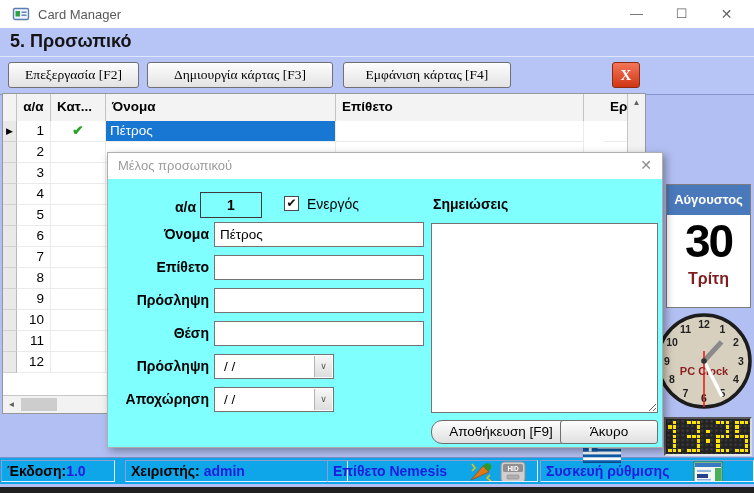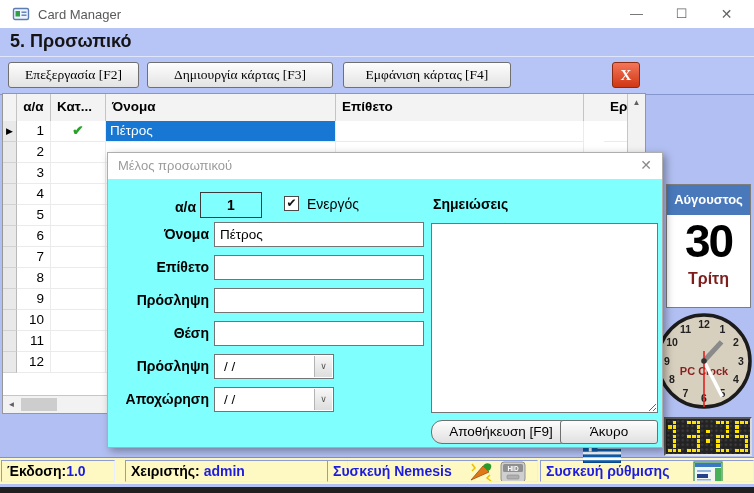--- a/index.html
+++ b/index.html
@@ -76,21 +76,21 @@
   .fcombo{position:absolute;left:106px;width:120px;height:25px;box-sizing:border-box;border:1px solid #747474;background:#fff;
           font-size:13.5px;line-height:23px;padding-left:9px;color:#000;}
   .fcombo .cbtn{position:absolute;right:1px;top:1px;bottom:1px;width:17px;background:linear-gradient(#f7f7f7,#dddddd);
           border-left:1px solid #b4b4b4;text-align:center;font-size:9px;line-height:21px;color:#555;}
   .noteslabel{position:absolute;left:325px;top:17px;font-weight:bold;font-size:14px;color:#000;}
   .notes{position:absolute;left:323px;top:44px;width:227px;height:190px;box-sizing:border-box;border:1px solid #747474;background:#fff;}
   .dbtn{position:absolute;top:241px;height:24px;box-sizing:border-box;background:linear-gradient(#fdfdfd,#e0e0e0);
         border:1px solid #6f6f6f;border-radius:3px;font-size:13.5px;color:#000;text-align:center;line-height:22px;}
   .dbtn.save{left:323px;width:140px;border-radius:11px;} .dbtn.cancel{left:452px;width:98px;}
   
-  .statusbar{position:absolute;left:0;top:457px;width:754px;height:27px;background:#fef9c3;border-top:1px solid #8091ca;box-sizing:border-box;}
+  .statusbar{position:absolute;left:0;top:457px;width:754px;height:27px;background:#0ea5e9;border-top:1px solid #8091ca;box-sizing:border-box;}
   .ssec{position:absolute;top:2px;height:22px;box-sizing:border-box;
         border:1px solid;border-color:#8d9cd4 #e9eeff #e9eeff #8d9cd4;
         font-size:14px;font-weight:bold;line-height:20px;white-space:nowrap;overflow:hidden;padding-left:5px;color:#000;}
   .ssec .blue{color:#1c1ce0;}
   .s1{left:1px;width:114px;} .s2{left:125px;width:223px;} .s3{left:327px;width:211px;} .s4{left:540px;width:214px;}
   .sicon{position:absolute;top:0px;}
   .darkstrip{position:absolute;left:0;top:487px;width:754px;height:6px;background:#202020;}
 </style>
 </head>
 <body>
@@ -367,21 +367,21 @@
       <textarea class="notes" style=""></textarea>
       <div class="dbtn save">Αποθήκευση [F9]</div>
       <div class="dbtn cancel">Άκυρο</div>
     </div>
   </div>
 
   <div class="statusbar">
     <div class="ssec s1"><span>Έκδοση:</span><span class="blue">1.0</span></div>
     <div class="ssec s2"><span>Χειριστής: </span><span class="blue">admin</span></div>
     <div class="ssec s3">
-      <span class="blue">Συσκευή Nemesis</span>
+      <span class="blue">Επίθετο Nemesis</span>
       <svg class="sicon" style="left:140px;width:26px;height:22px" viewBox="0 0 26 22">
         <polyline points="4,3 7,7 4,10" stroke="#f0c000" stroke-width="1.5" fill="none"></polyline>
         <polyline points="22,14 19,17 23,20" stroke="#f0c000" stroke-width="1.5" fill="none"></polyline>
         <path d="M3 19 L15 5 L21 11 Z" fill="#e07818" stroke="#9a4e08" stroke-width="0.8"></path>
         <path d="M15 5 C17 1 22 2 23 4 C24 6 22 10 20 10 Z" fill="#2a9a2a"></path>
       </svg>
       <svg class="sicon" style="left:172px;width:26px;height:22px" viewBox="0 0 26 22">
         <rect x="1" y="1" width="24" height="20" rx="3" fill="#cfcfcf" stroke="#909090"></rect>
         <rect x="3" y="3" width="20" height="8" rx="1.5" fill="#8f8f8f"></rect>
         <text x="13" y="9.5" font-size="6.5" font-weight="bold" fill="#fff" text-anchor="middle" font-family="Liberation Sans, sans-serif">HID</text>

